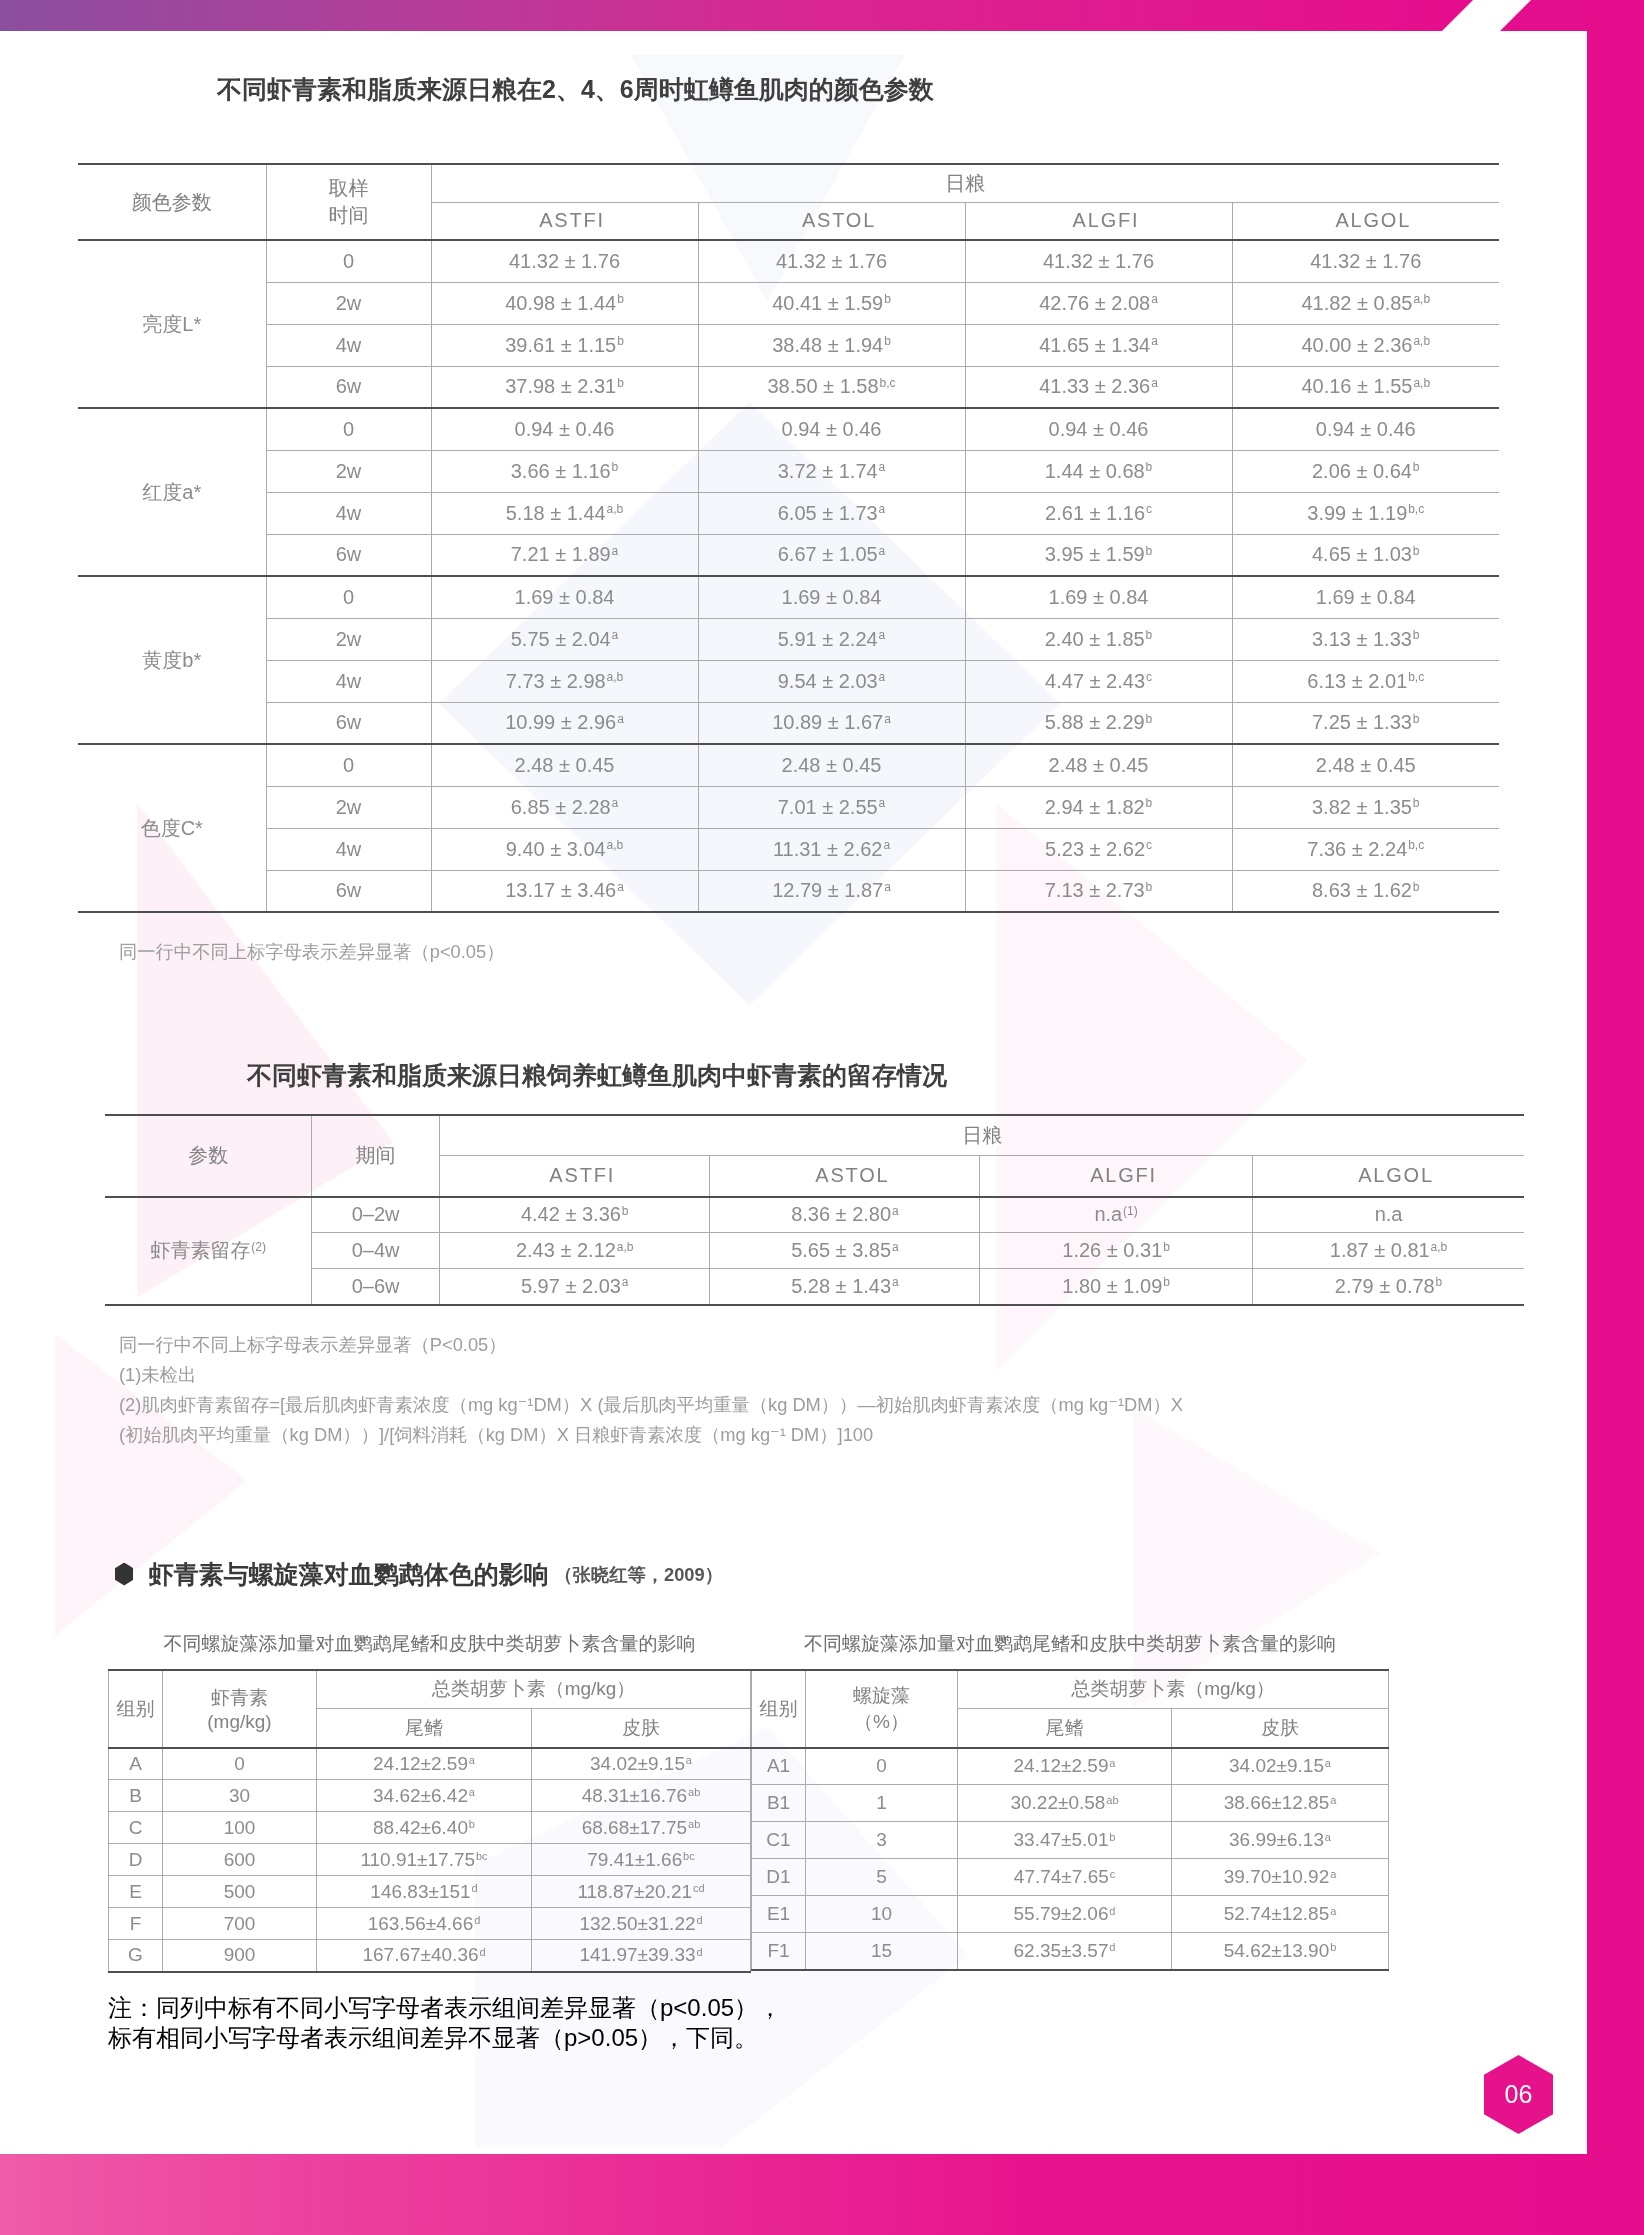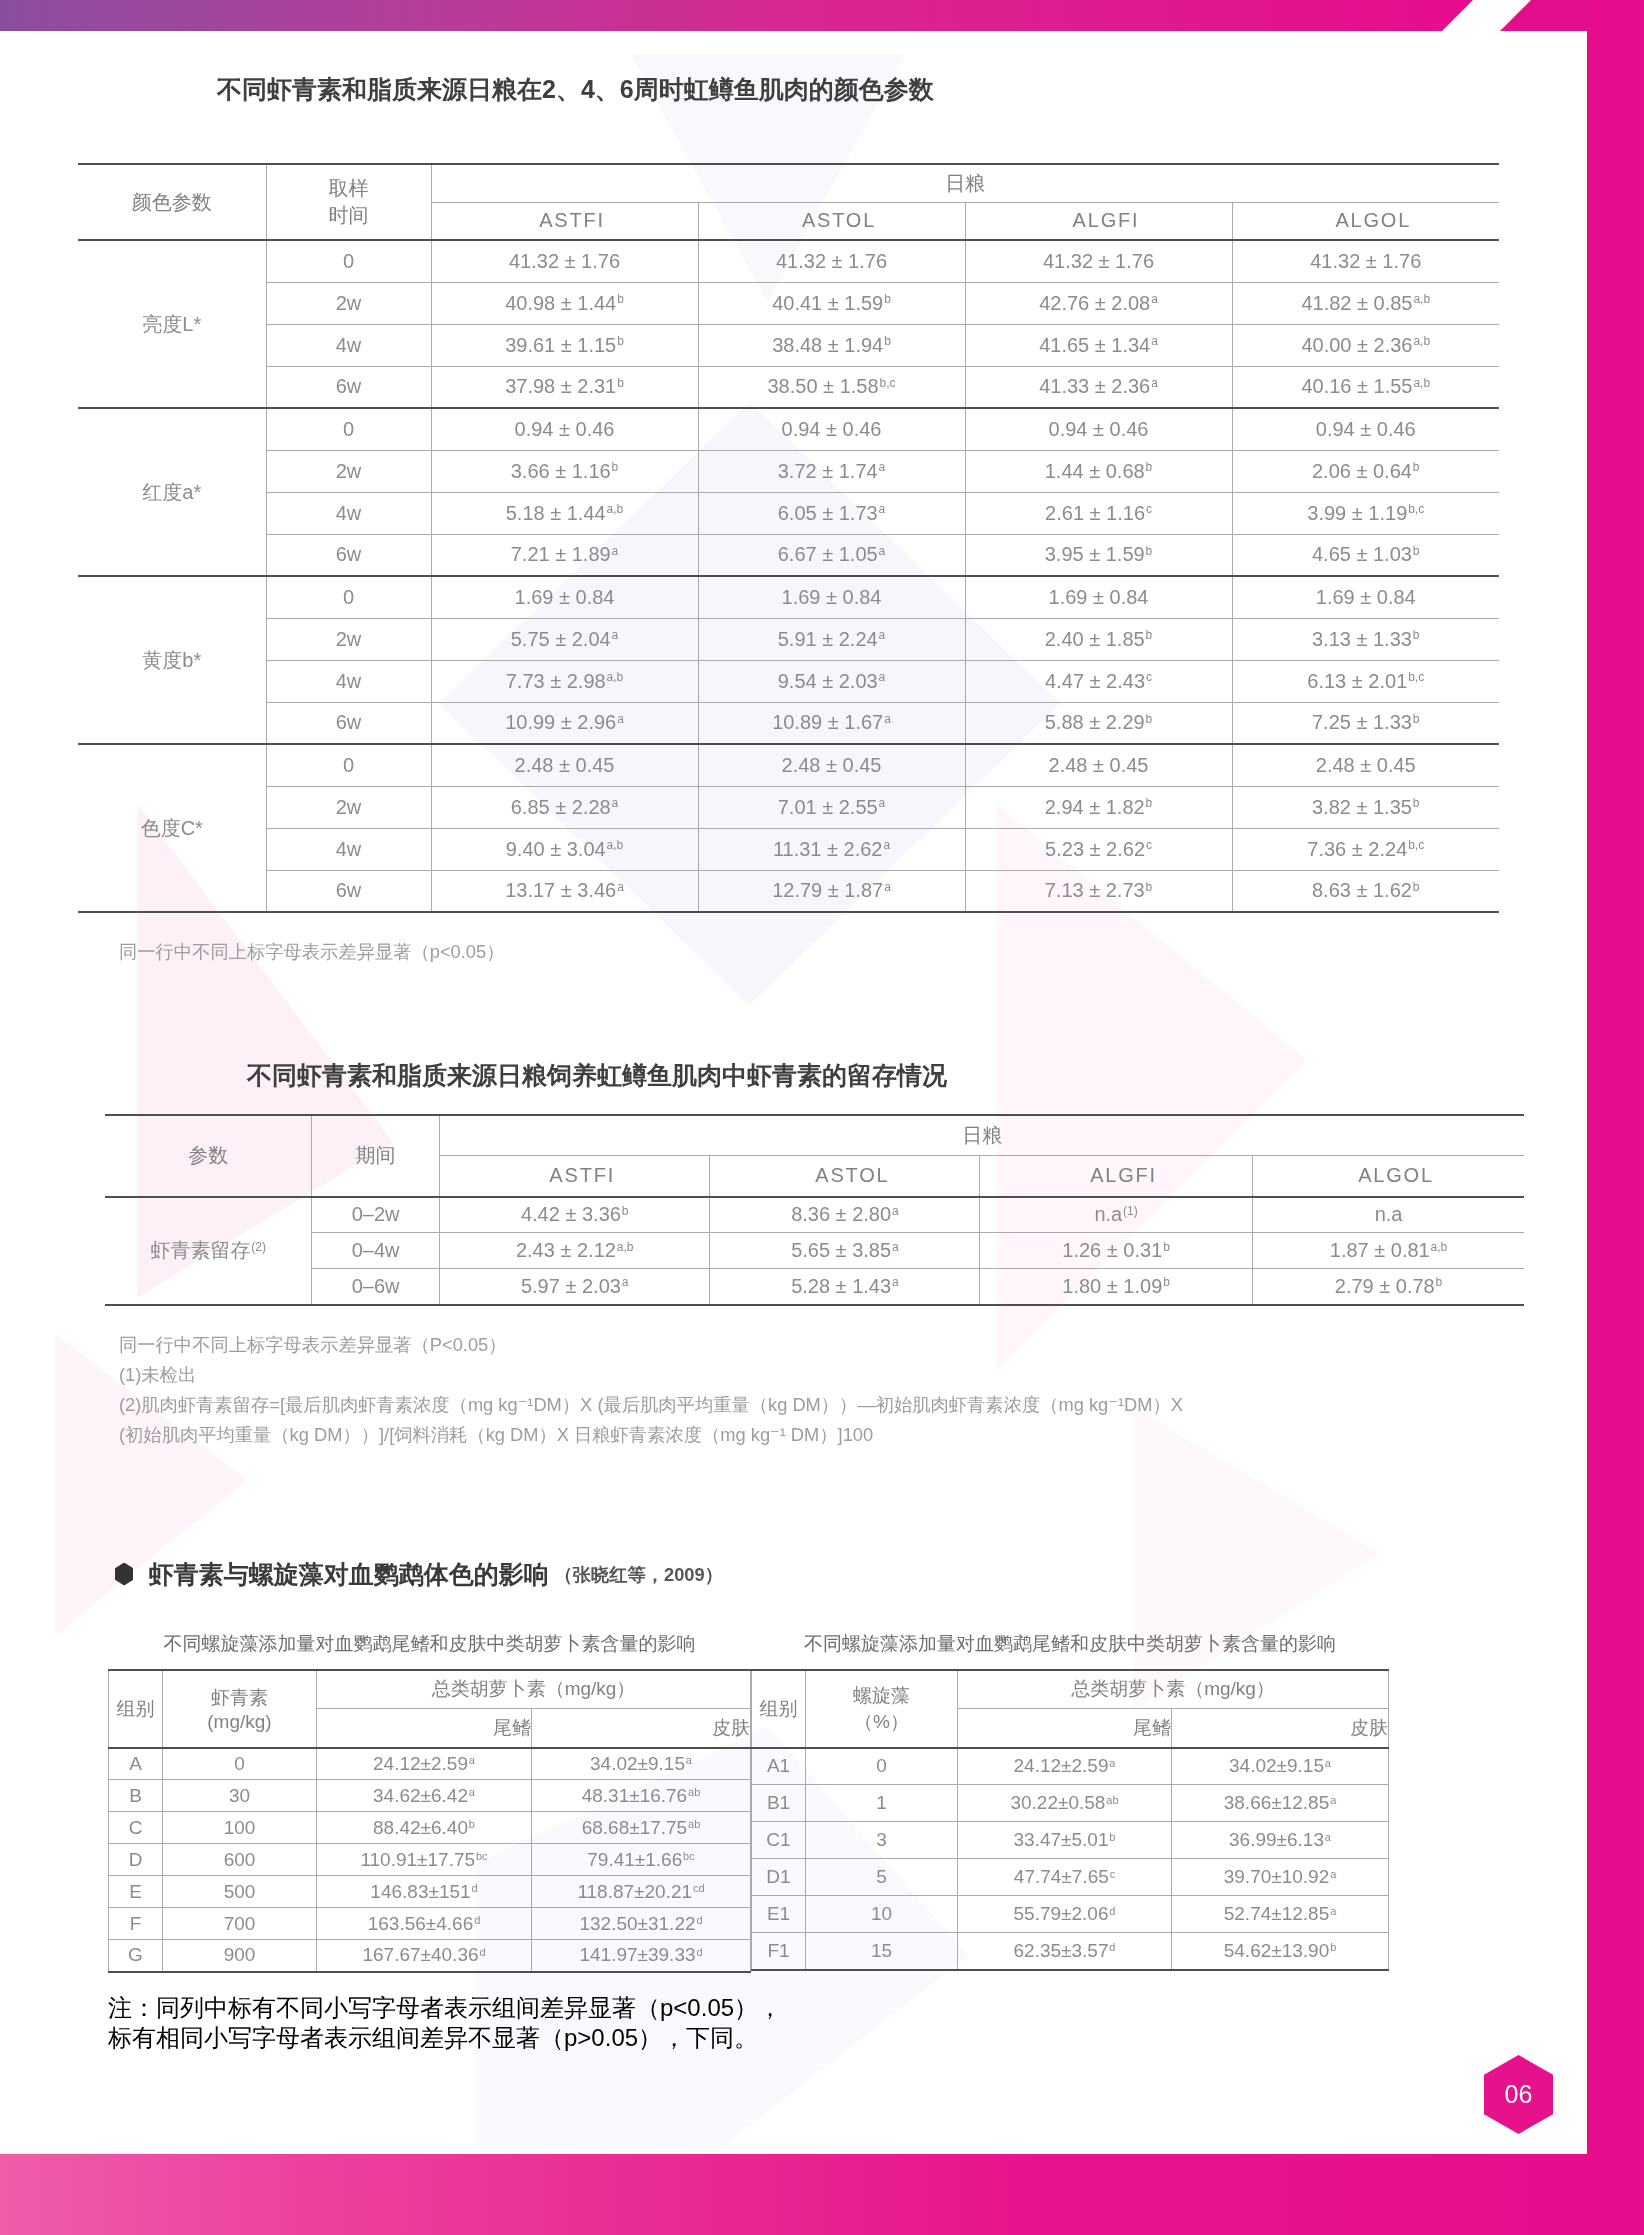--- a/index.html
+++ b/index.html
@@ -60,21 +60,21 @@
   .t1 tbody td { height:42px; }
   .t2 { width:1419px; font-size:20px; margin:22px 0 0 27.4px; }
   .t2 thead th { height:41px; }
   .t2 tbody td { height:36px; }
 
   
   .dose { border:0.9px solid #ababab; border-top:2.7px solid #4f4f4f; border-bottom:2.7px solid #4f4f4f; }
   .dose th, .dose td { border:0.9px solid #ababab; }
   .dose th.span2 { border-bottom:2.7px solid #4f4f4f; }
   .dose th.total { border-bottom:0.9px solid #ababab; }
-  .dose thead tr.r2 th { border-bottom:2.7px solid #4f4f4f;text-align:right; }
+  .dose thead tr.r2 th { border-bottom:2.7px solid #4f4f4f; }
   .t3 { width:641px; font-size:19px; }
   .t3 thead th { height:39px; }
   .t3 tbody td { height:32px; }
   .t4 { width:637px; font-size:19px; }
   .t4 thead th { height:39px; }
   .t4 tbody td { height:37px; }
 
   sup { font-size:12px; line-height:0; vertical-align:6.4px; margin-left:0.9px; letter-spacing:0; }
   .dose sup { font-size:11px; vertical-align:5.5px; }
 

